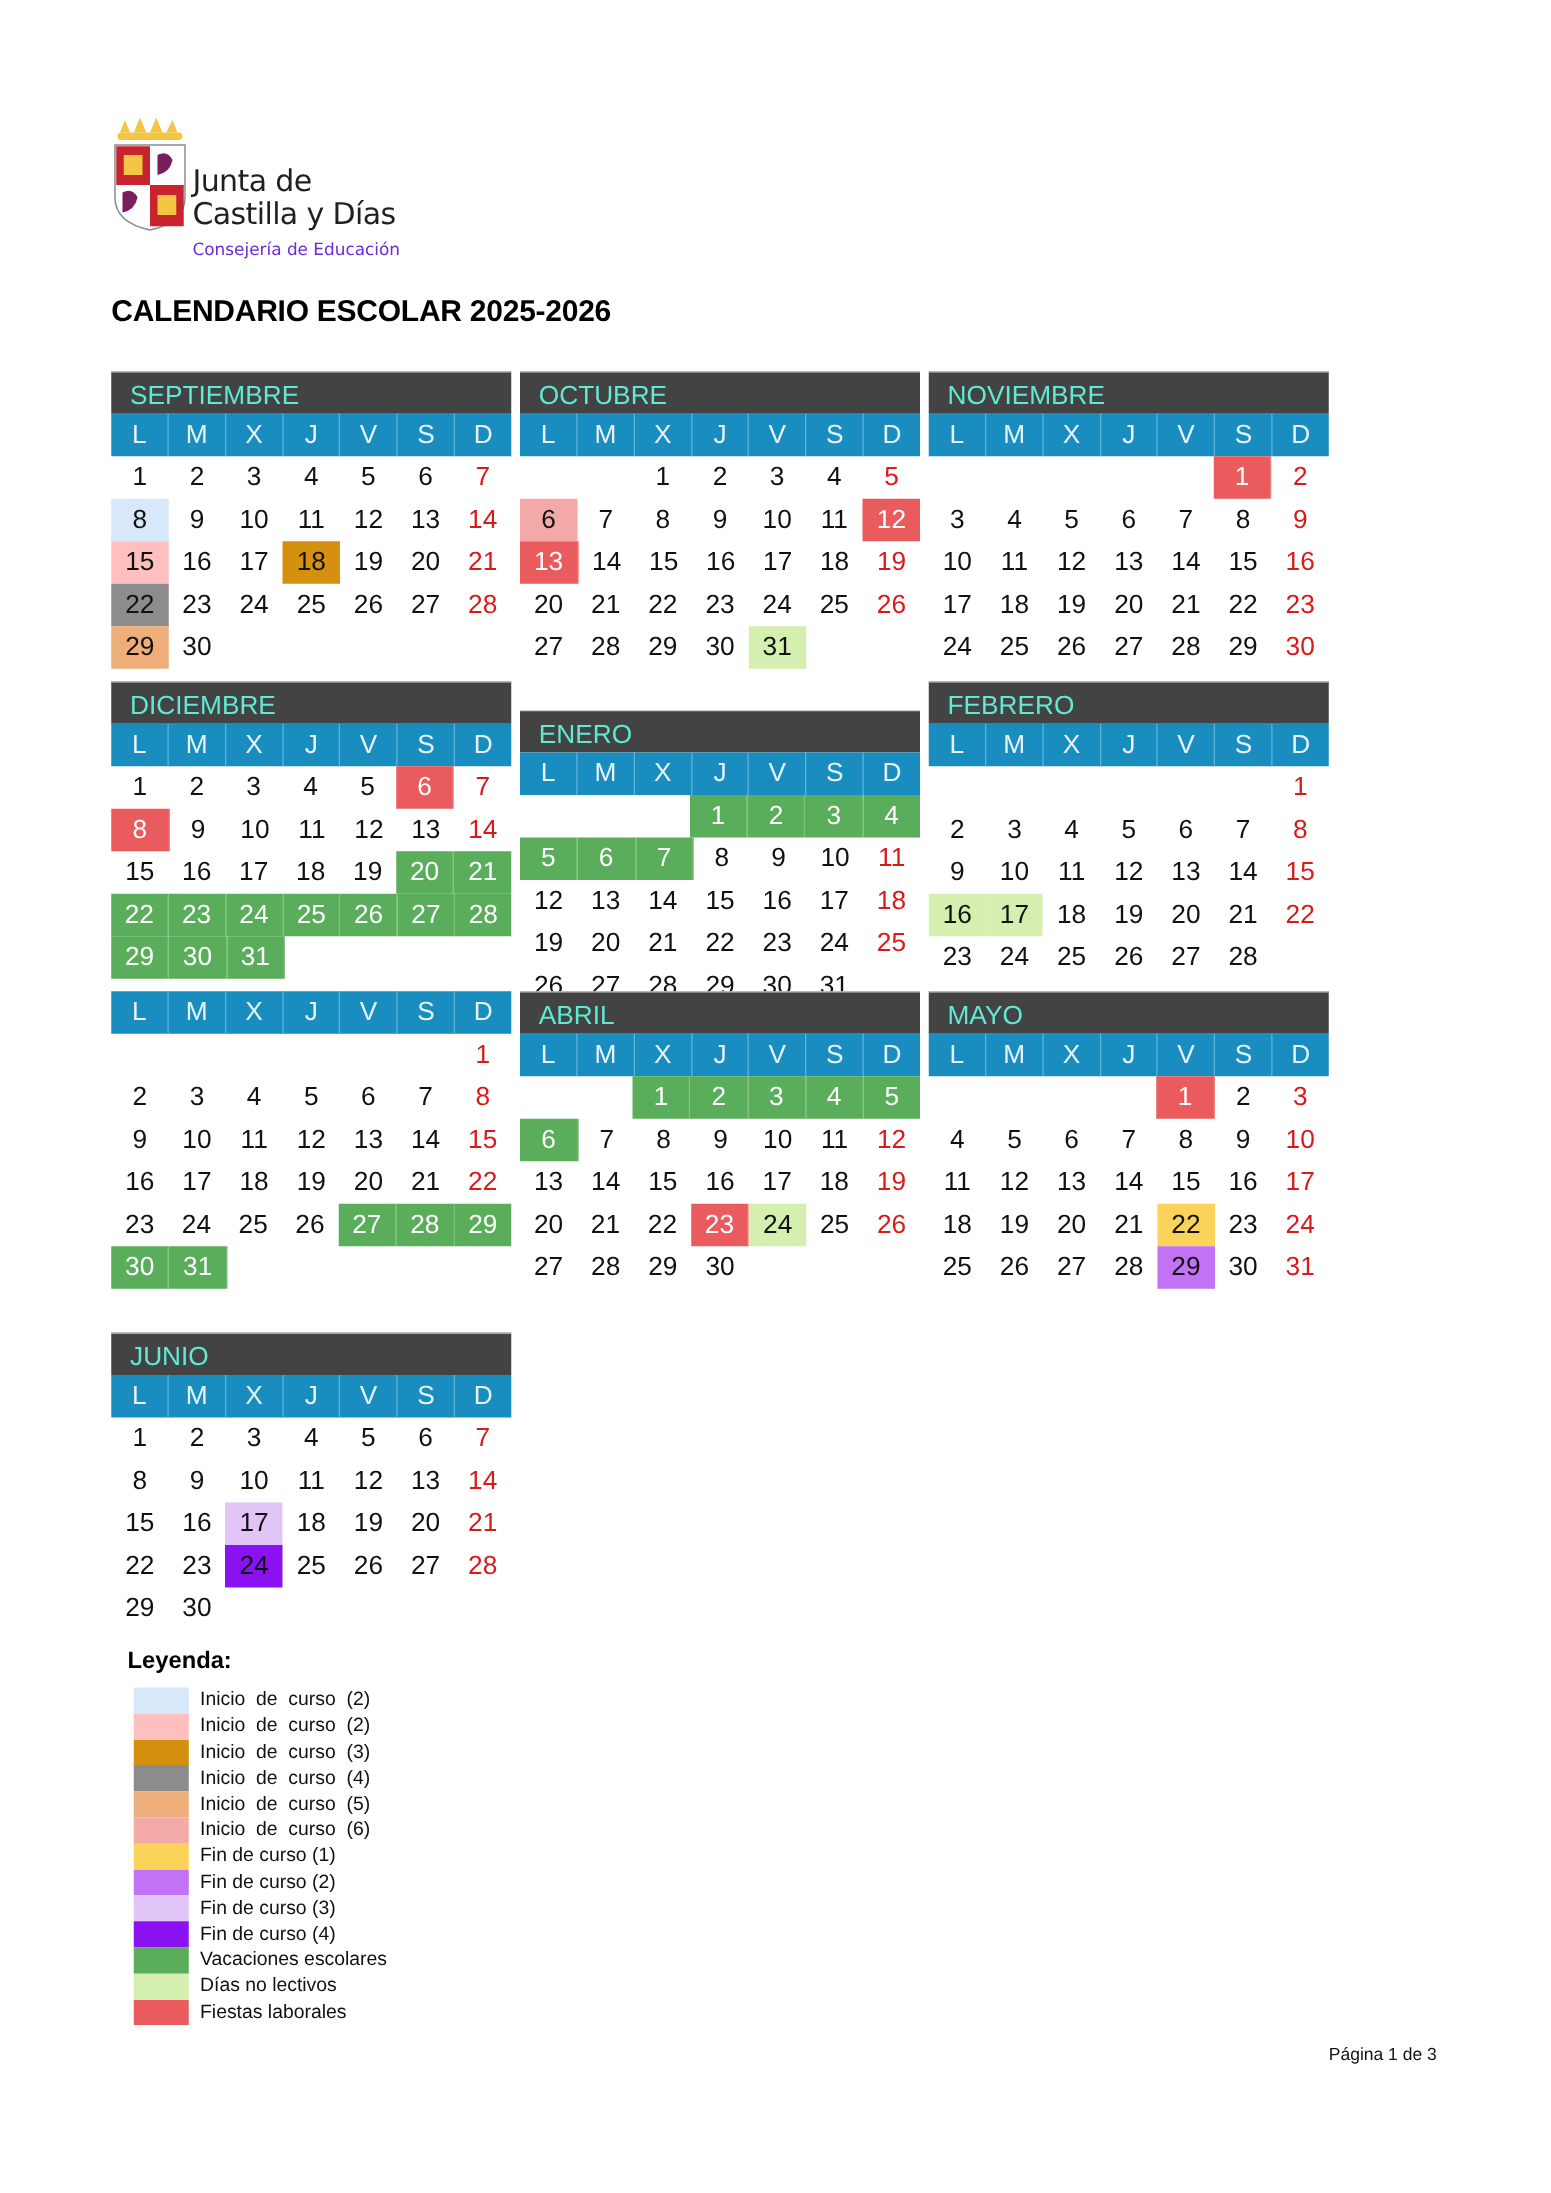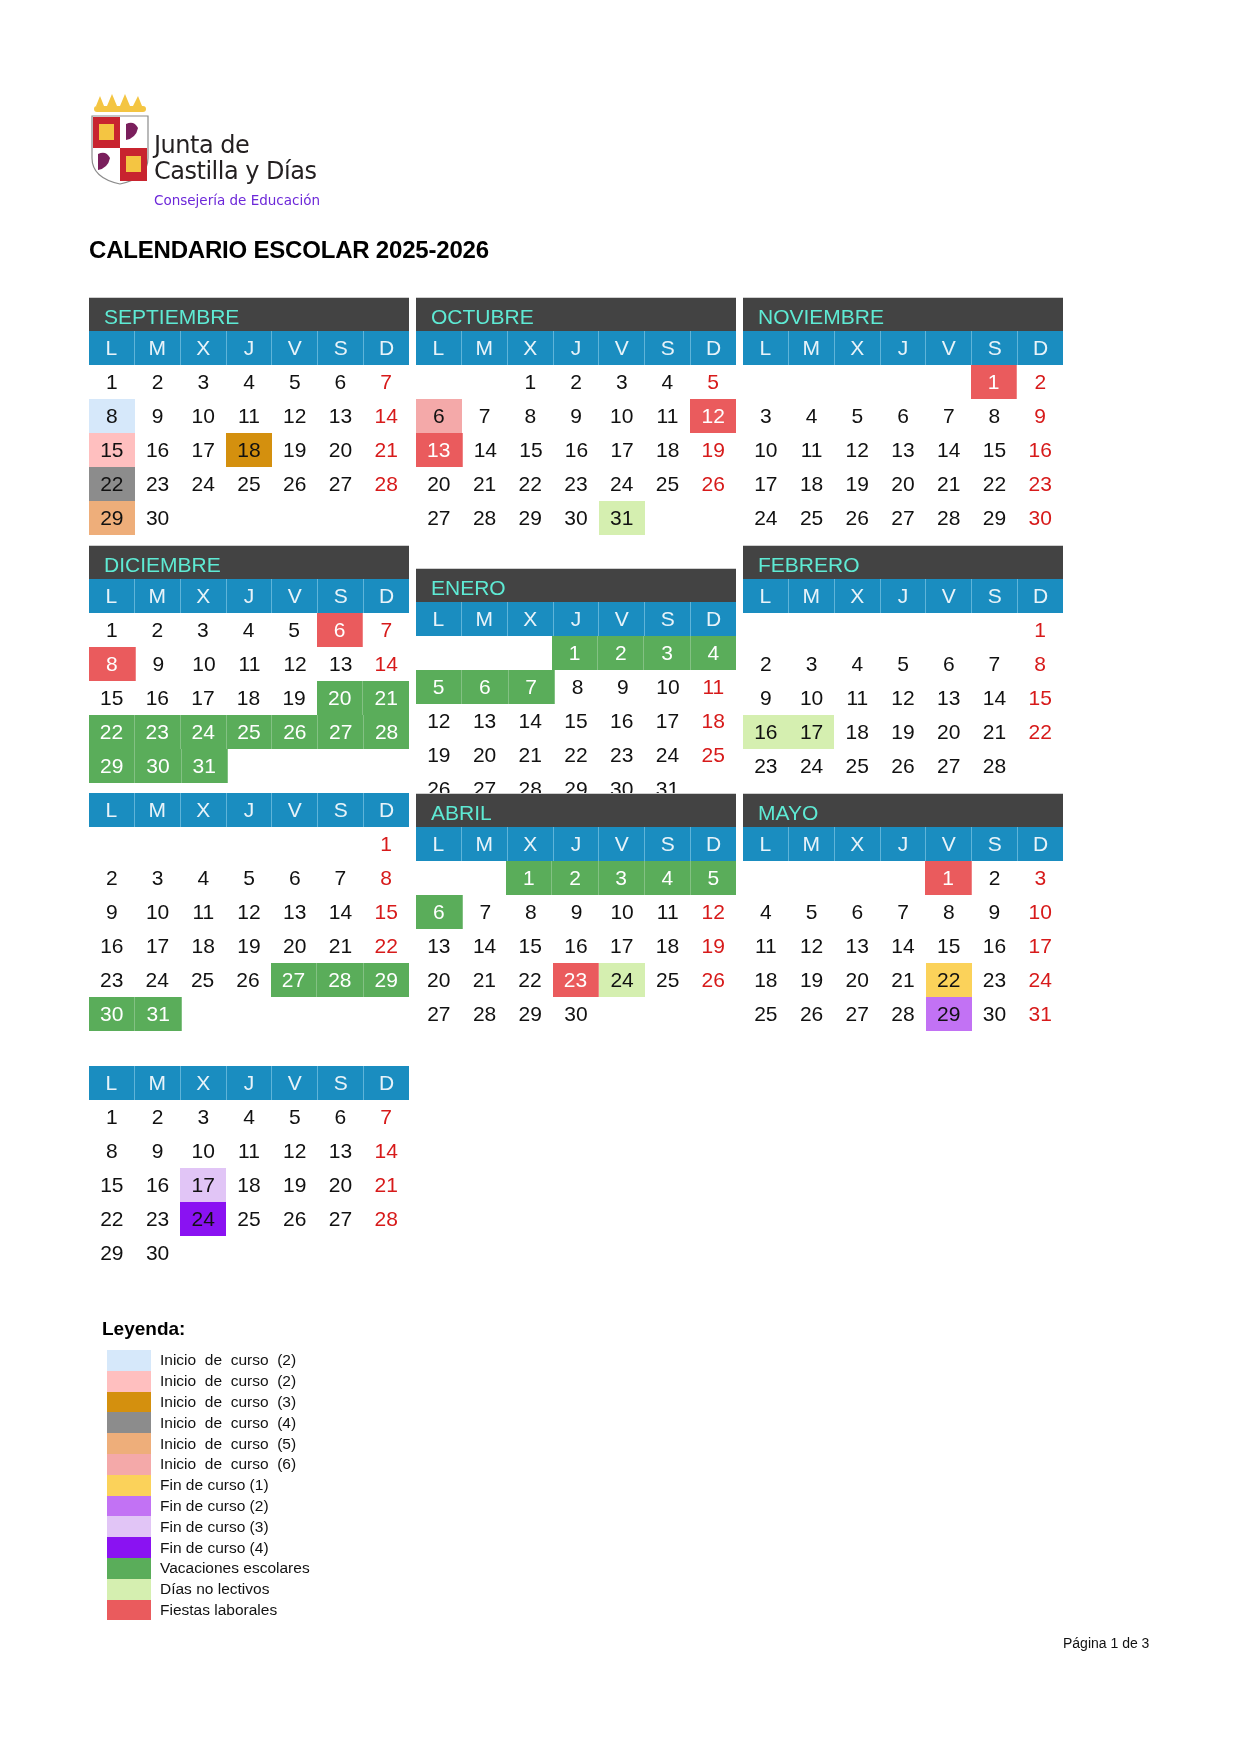--- a/index.html
+++ b/index.html
@@ -574,20 +574,21 @@
         <div class="day">25</div>
         <div class="day">26</div>
         <div class="day">27</div>
         <div class="day">28</div>
         <div class="day" style="background: rgb(194, 114, 244); color: rgb(17, 17, 17);">29</div>
         <div class="day">30</div>
         <div class="day sun">31</div>
       </div>
     </div>
     <div class="month" style="left: 89px; top: 1066px;">
+      <div class="month-head">JUNIO</div>
       <div class="dow-row">
         <div class="dow">L</div>
         <div class="dow">M</div>
         <div class="dow">X</div>
         <div class="dow">J</div>
         <div class="dow">V</div>
         <div class="dow">S</div>
         <div class="dow">D</div>
       </div>
       <div class="week">

